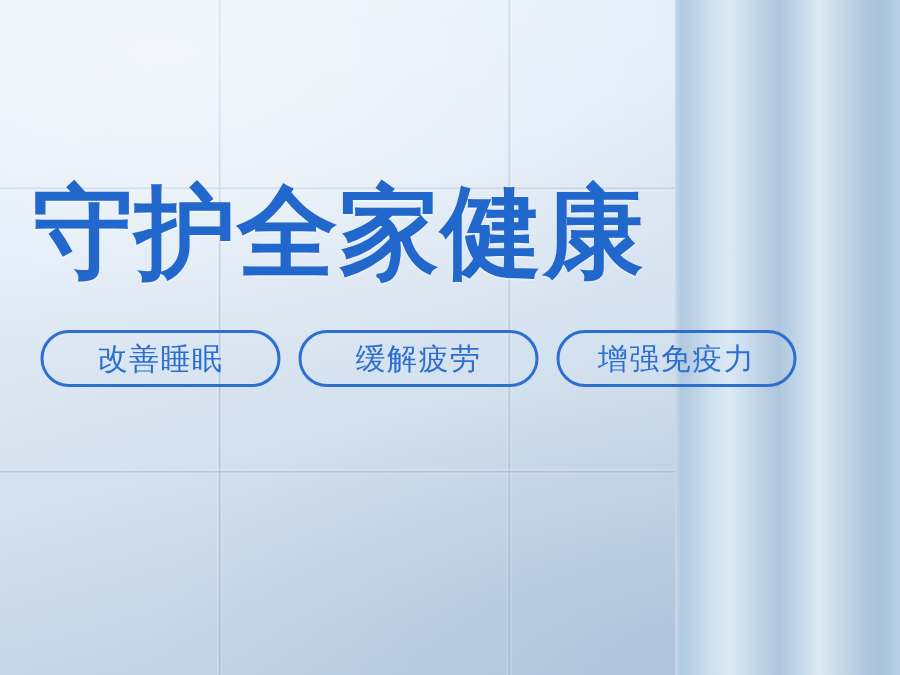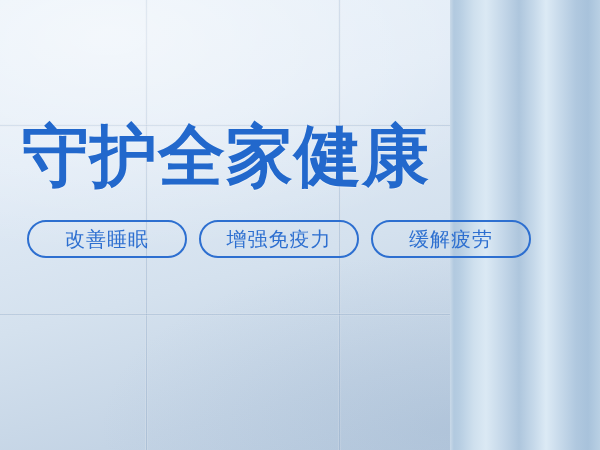--- a/index.html
+++ b/index.html
@@ -142,21 +142,21 @@
   <div class="pillar-edge"></div>
 
   <div class="content">
     <div class="headline">守护全家健康</div>
 
     <div class="pill-row">
       <div class="pill">
         <span>改善睡眠</span>
       </div>
       <div class="pill">
-        <span>增强免疫力</span>
+        <span>缓解疲劳</span>
       </div>
       <div class="pill">
-        <span>缓解疲劳</span>
+        <span>增强免疫力</span>
       </div>
     </div>
   </div>
 
 </div>
 
 </body></html>

